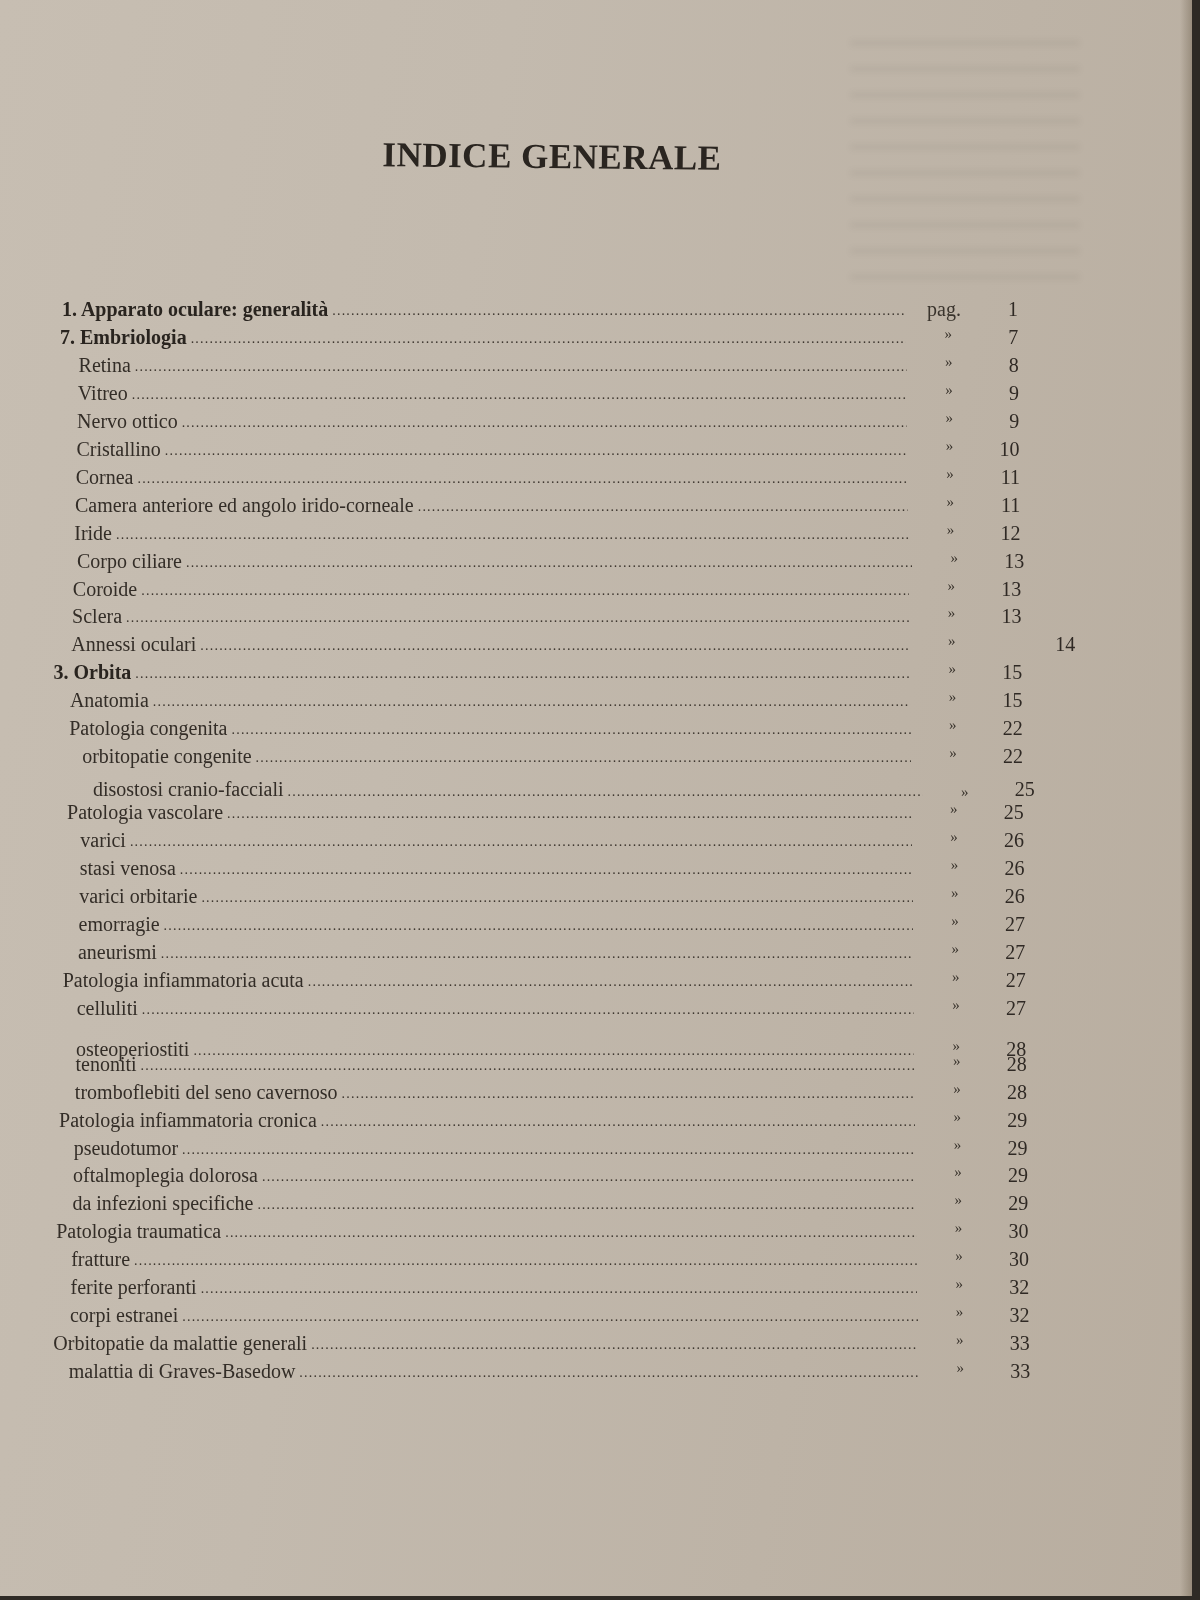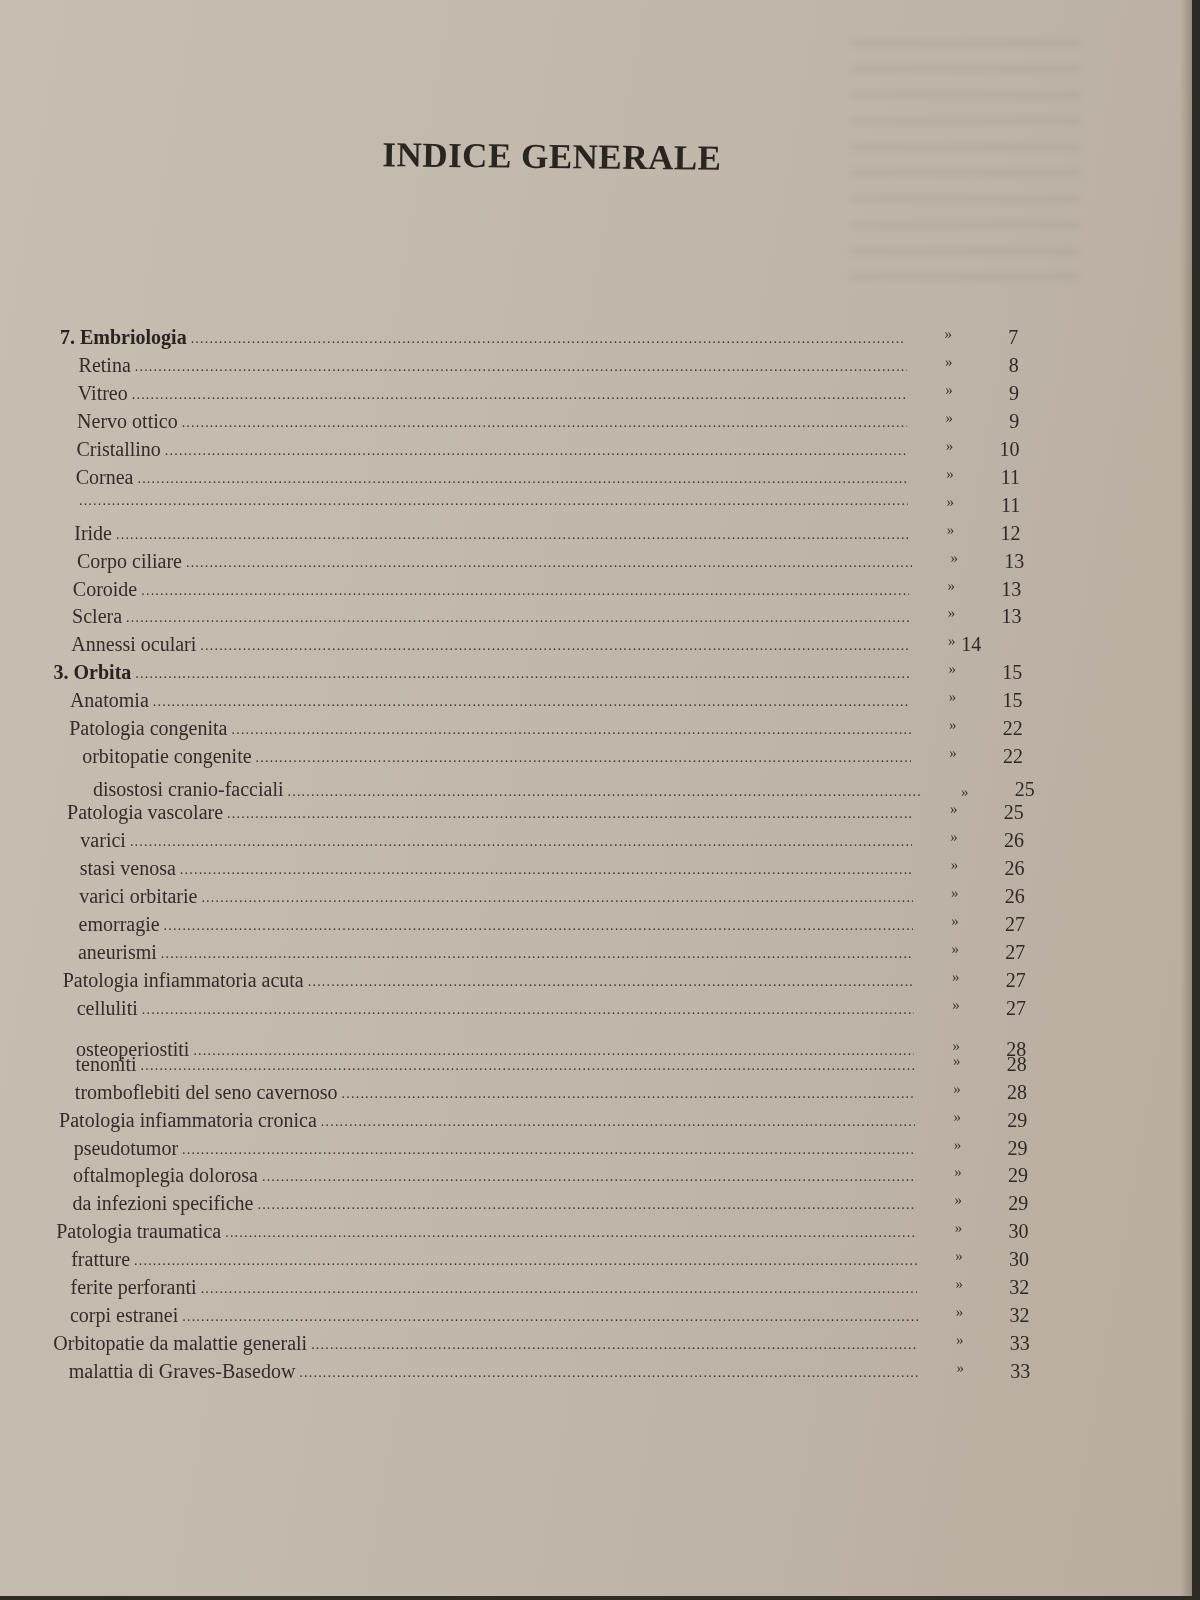--- a/index.html
+++ b/index.html
@@ -105,20 +105,26 @@
   </style>
 </head>
 <body>
 
 <div class="page">
   <div class="bleed"></div>
 
   <h1 class="title">INDICE GENERALE</h1>
 
   <div class="toc" id="toc">
+      <div class="row" style="left: 62px; top: 298px; width: 844px;">
+        <span class="label bold">1. Apparato oculare: generalità</span>
+        <span class="leader"></span>
+        <span class="ditto" style="left: 852px; font-size: 20px;">pag.</span>
+        <span class="pnum" style="left: 916px;">1</span>
+      </div>
       <div class="row" style="left: 60px; top: 325.95px; width: 846.32px;">
         <span class="label bold">7. Embriologia</span>
         <span class="leader"></span>
         <span class="ditto" style="left: 858.32px; font-size: 15px;">»</span>
         <span class="pnum" style="left: 918.32px;">7</span>
       </div>
       <div class="row" style="left: 78.56px; top: 353.9px; width: 828.08px;">
         <span class="label">Retina</span>
         <span class="leader"></span>
         <span class="ditto" style="left: 840.08px; font-size: 15px;">»</span>
@@ -142,20 +148,21 @@
         <span class="ditto" style="left: 843.2px; font-size: 15px;">»</span>
         <span class="pnum" style="left: 903.2px;">10</span>
       </div>
       <div class="row" style="left: 75.68px; top: 465.7px; width: 832.24px;">
         <span class="label">Cornea</span>
         <span class="leader"></span>
         <span class="ditto" style="left: 844.24px; font-size: 15px;">»</span>
         <span class="pnum" style="left: 904.24px;">11</span>
       </div>
       <div class="row" style="left: 74.96px; top: 493.65px; width: 833.28px;">
+        <span class="label">Camera anteriore ed angolo irido-corneale</span>
         <span class="leader"></span>
         <span class="ditto" style="left: 845.28px; font-size: 15px;">»</span>
         <span class="pnum" style="left: 905.28px;">11</span>
       </div>
       <div class="row" style="left: 74.24px; top: 521.6px; width: 834.32px;">
         <span class="label">Iride</span>
         <span class="leader"></span>
         <span class="ditto" style="left: 846.32px; font-size: 15px;">»</span>
         <span class="pnum" style="left: 906.32px;">12</span>
       </div>
@@ -174,21 +181,21 @@
       <div class="row" style="left: 72.08px; top: 605.45px; width: 837.44px;">
         <span class="label">Sclera</span>
         <span class="leader"></span>
         <span class="ditto" style="left: 849.44px; font-size: 15px;">»</span>
         <span class="pnum" style="left: 909.44px;">13</span>
       </div>
       <div class="row" style="left: 71.36px; top: 633.4px; width: 838.48px;">
         <span class="label">Annessi oculari</span>
         <span class="leader"></span>
         <span class="ditto" style="left: 850.48px; font-size: 15px;">»</span>
-        <span class="pnum" style="left: 870px; text-align: right;">14</span>
+        <span class="pnum" style="left: 964px; text-align: right;">14</span>
       </div>
       <div class="row" style="left: 53.576px; top: 661.35px; width: 856.584px;">
         <span class="label bold">3. Orbita</span>
         <span class="leader"></span>
         <span class="ditto" style="left: 868.584px; font-size: 15px;">»</span>
         <span class="pnum" style="left: 928.584px;">15</span>
       </div>
       <div class="row" style="left: 69.92px; top: 689.3px; width: 840.56px;">
         <span class="label">Anatomia</span>
         <span class="leader"></span>

